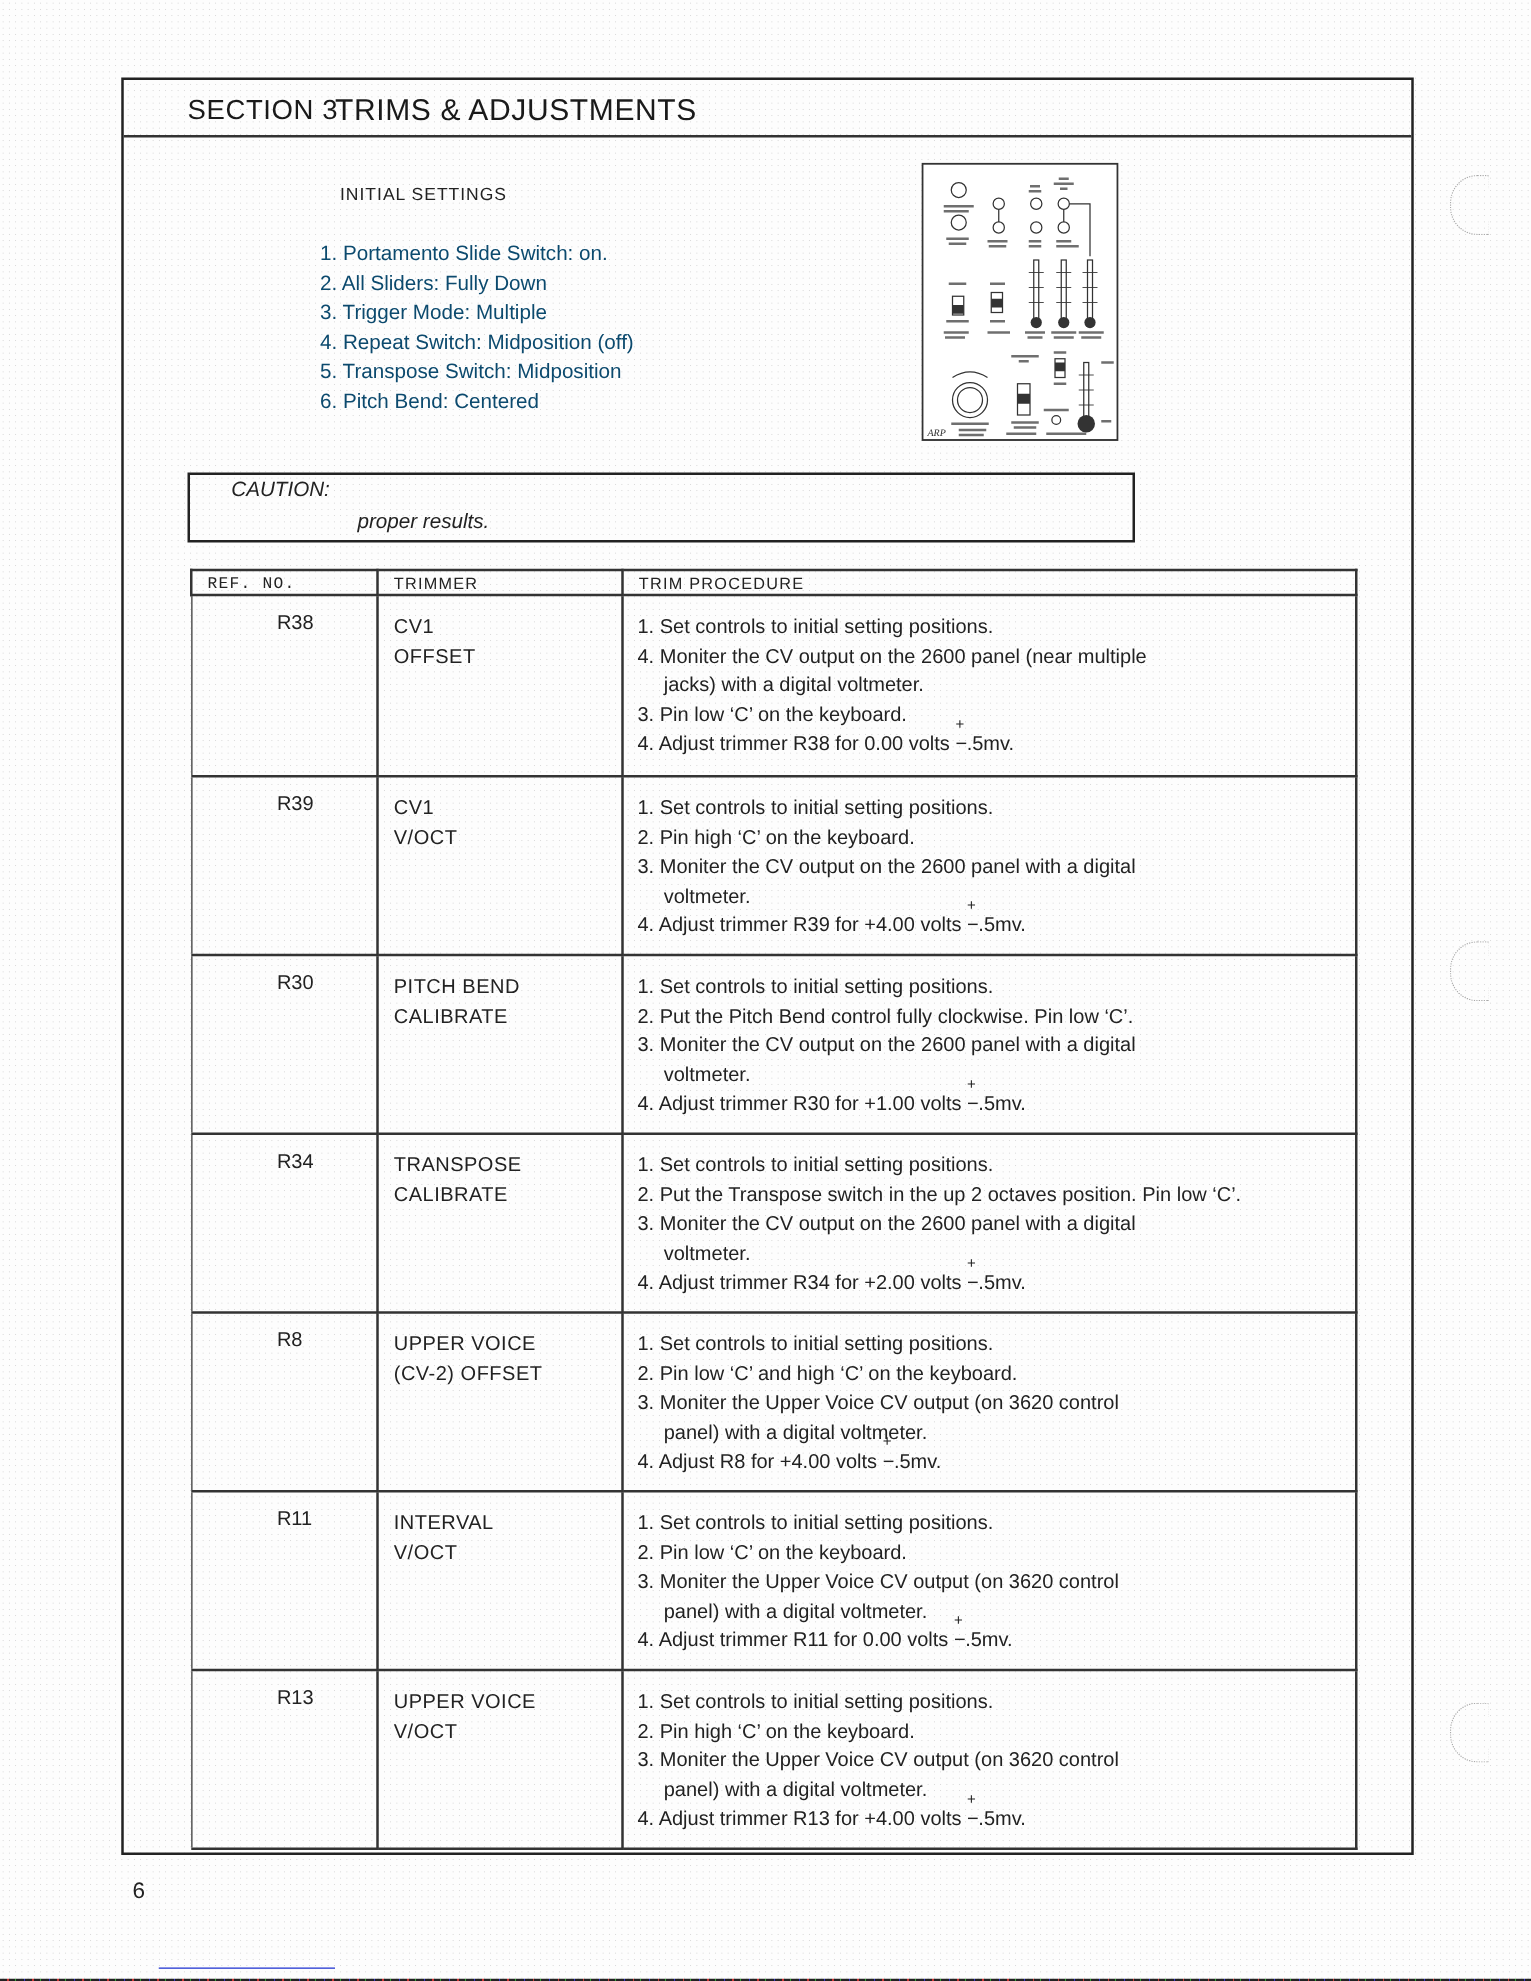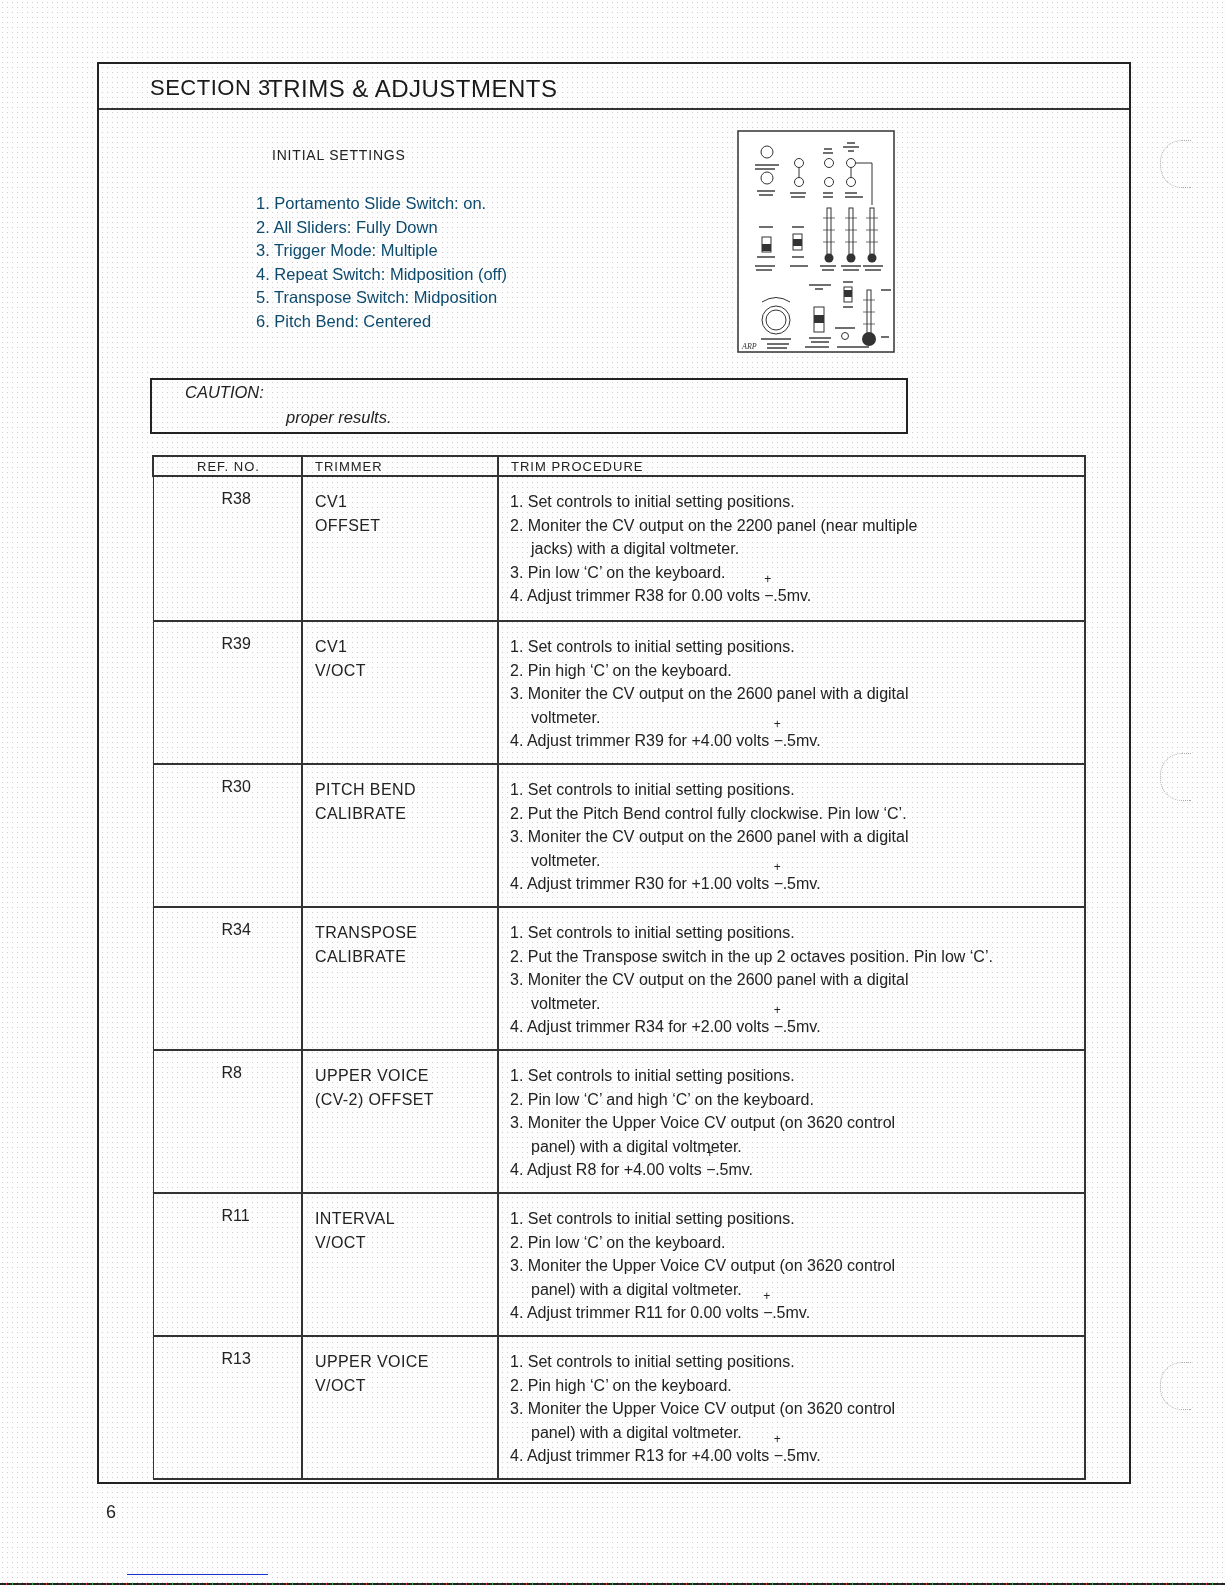--- a/index.html
+++ b/index.html
@@ -46,21 +46,21 @@
   table.trim {
     position: absolute; left: 152px; top: 455px; width: 932px;
     border-collapse: collapse; table-layout: fixed;
     font-size: 16px; color: #222;
   }
   table.trim th {
     font-weight: normal; font-size: 13px; letter-spacing: 1px; text-align: left;
     height: 18px; padding: 0 0 0 12px; border: 2px solid #333; border-top-width: 2px;
     vertical-align: middle;
   }
-  table.trim th.ref { text-align: center; padding-right: 10px; }
+  table.trim th.ref { text-align: left; padding-right: 10px; font-family: Liberation Mono, monospace; }
   table.trim td {
     border-left: 1.5px solid #333; border-right: 2px solid #333; border-bottom: 2px solid #333;
     vertical-align: top; padding: 0;
   }
   table.trim tr.row { height: 143px; }
   table.trim tr.row.first { height: 145px; }
   .refcell { padding: 13px 0 0 68px !important; }
   .trimmer { padding: 13px 0 0 12px !important; line-height: 24px; letter-spacing: 0.4px; }
   .steps { padding: 13px 0 0 11px !important; }
   .step { line-height: 23.6px; white-space: nowrap; }
@@ -225,21 +225,21 @@
   </thead>
   <tbody id="trim-body">
       <tr class="row first">
         <td class="refcell">R38</td>
         <td class="trimmer">
           <div>CV1</div>
           <div>OFFSET</div>
         </td>
         <td class="steps">
           <div class="step"><span>1. Set controls to initial  setting positions.</span></div>
-          <div class="step"><span>2. Moniter the CV output on the 2200 panel (near multiple</span><span class="cont">jacks) with a digital voltmeter.</span></div>
+          <div class="step"><span>4. Moniter the CV output on the 2600 panel (near multiple</span><span class="cont">jacks) with a digital voltmeter.</span></div>
           <div class="step"><span>3. Pin low ‘C’ on the keyboard.</span></div>
           <div class="step"><span>4. Adjust trimmer R38 for 0.00 volts</span> <span class="pm"><span class="p">+</span><span class="m">−</span></span><span>.5mv.</span></div>
         </td>
       </tr>
       <tr class="row">
         <td class="refcell">R39</td>
         <td class="trimmer">
           <div>CV1</div>
           <div>V/OCT</div>
         </td>

